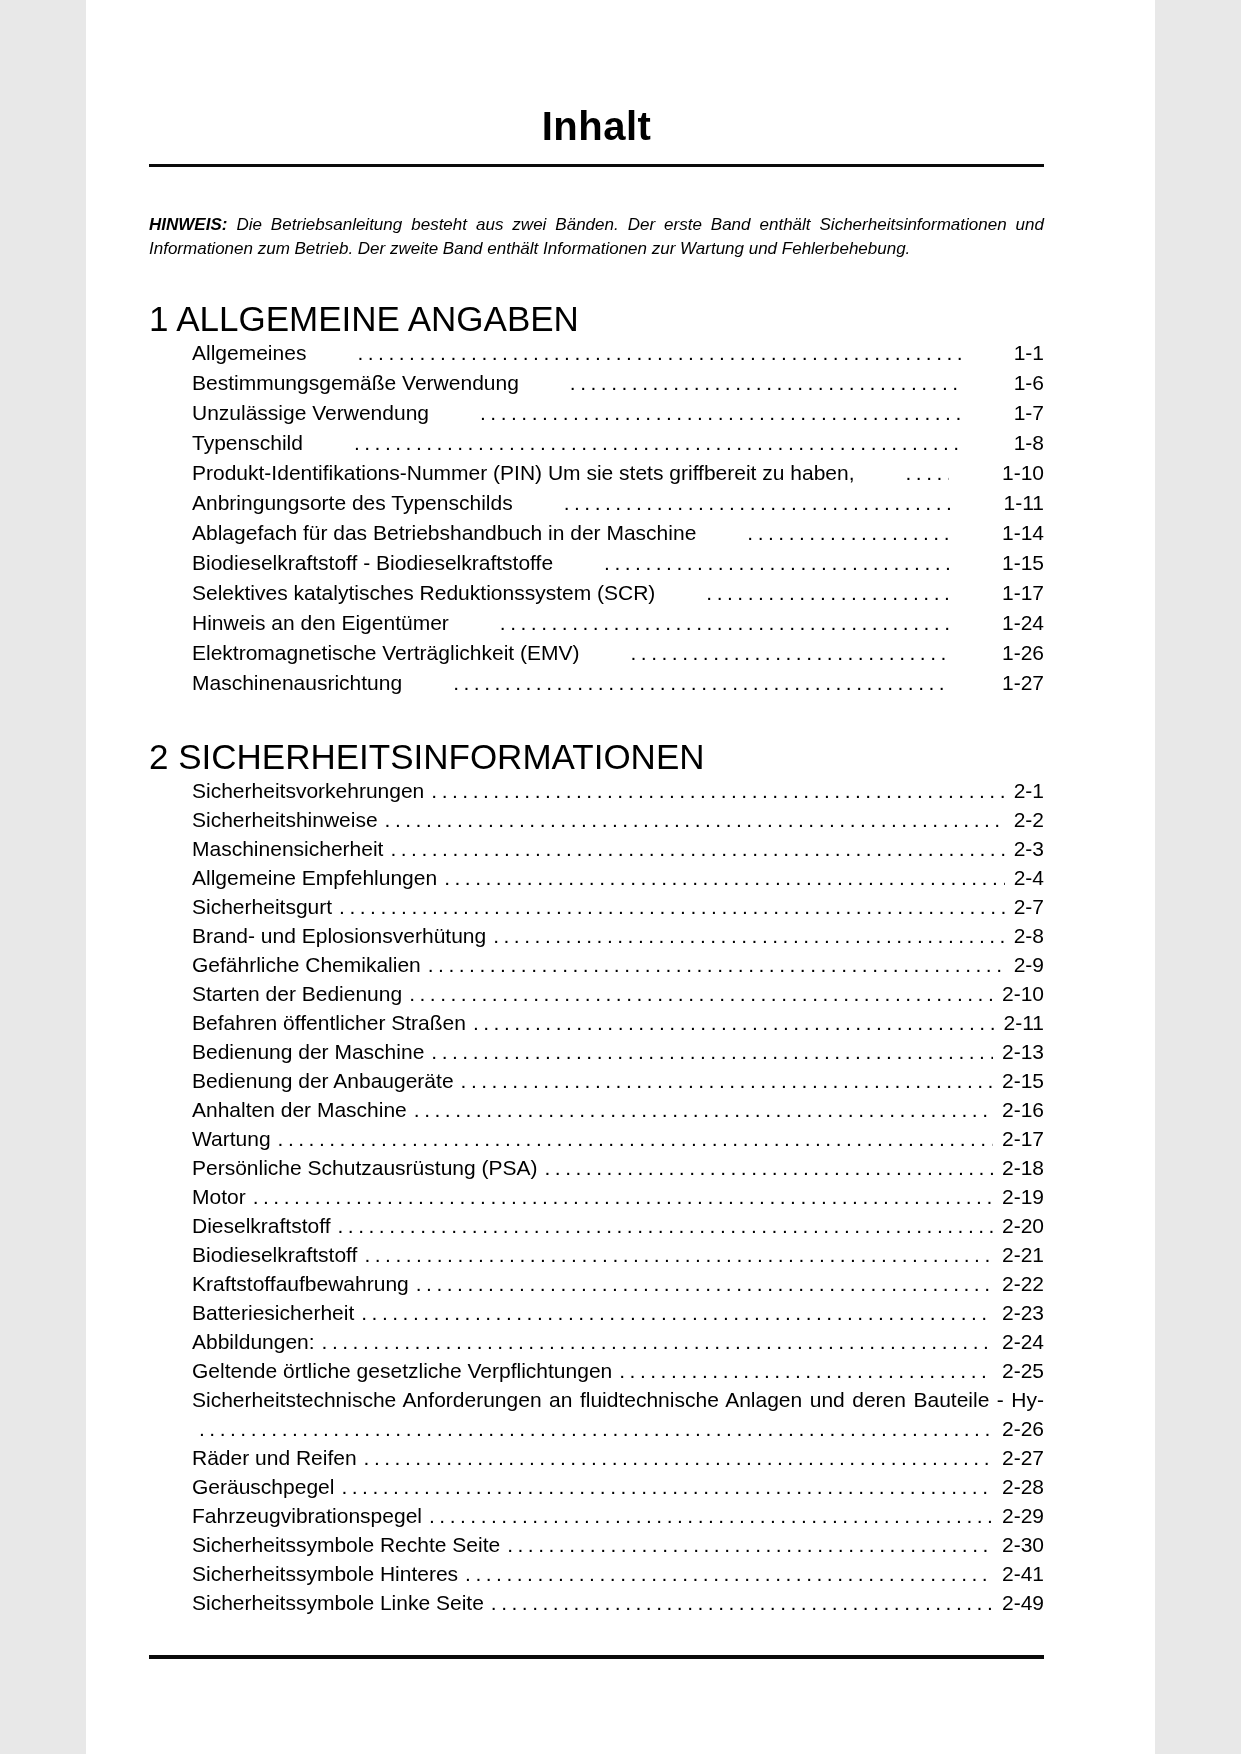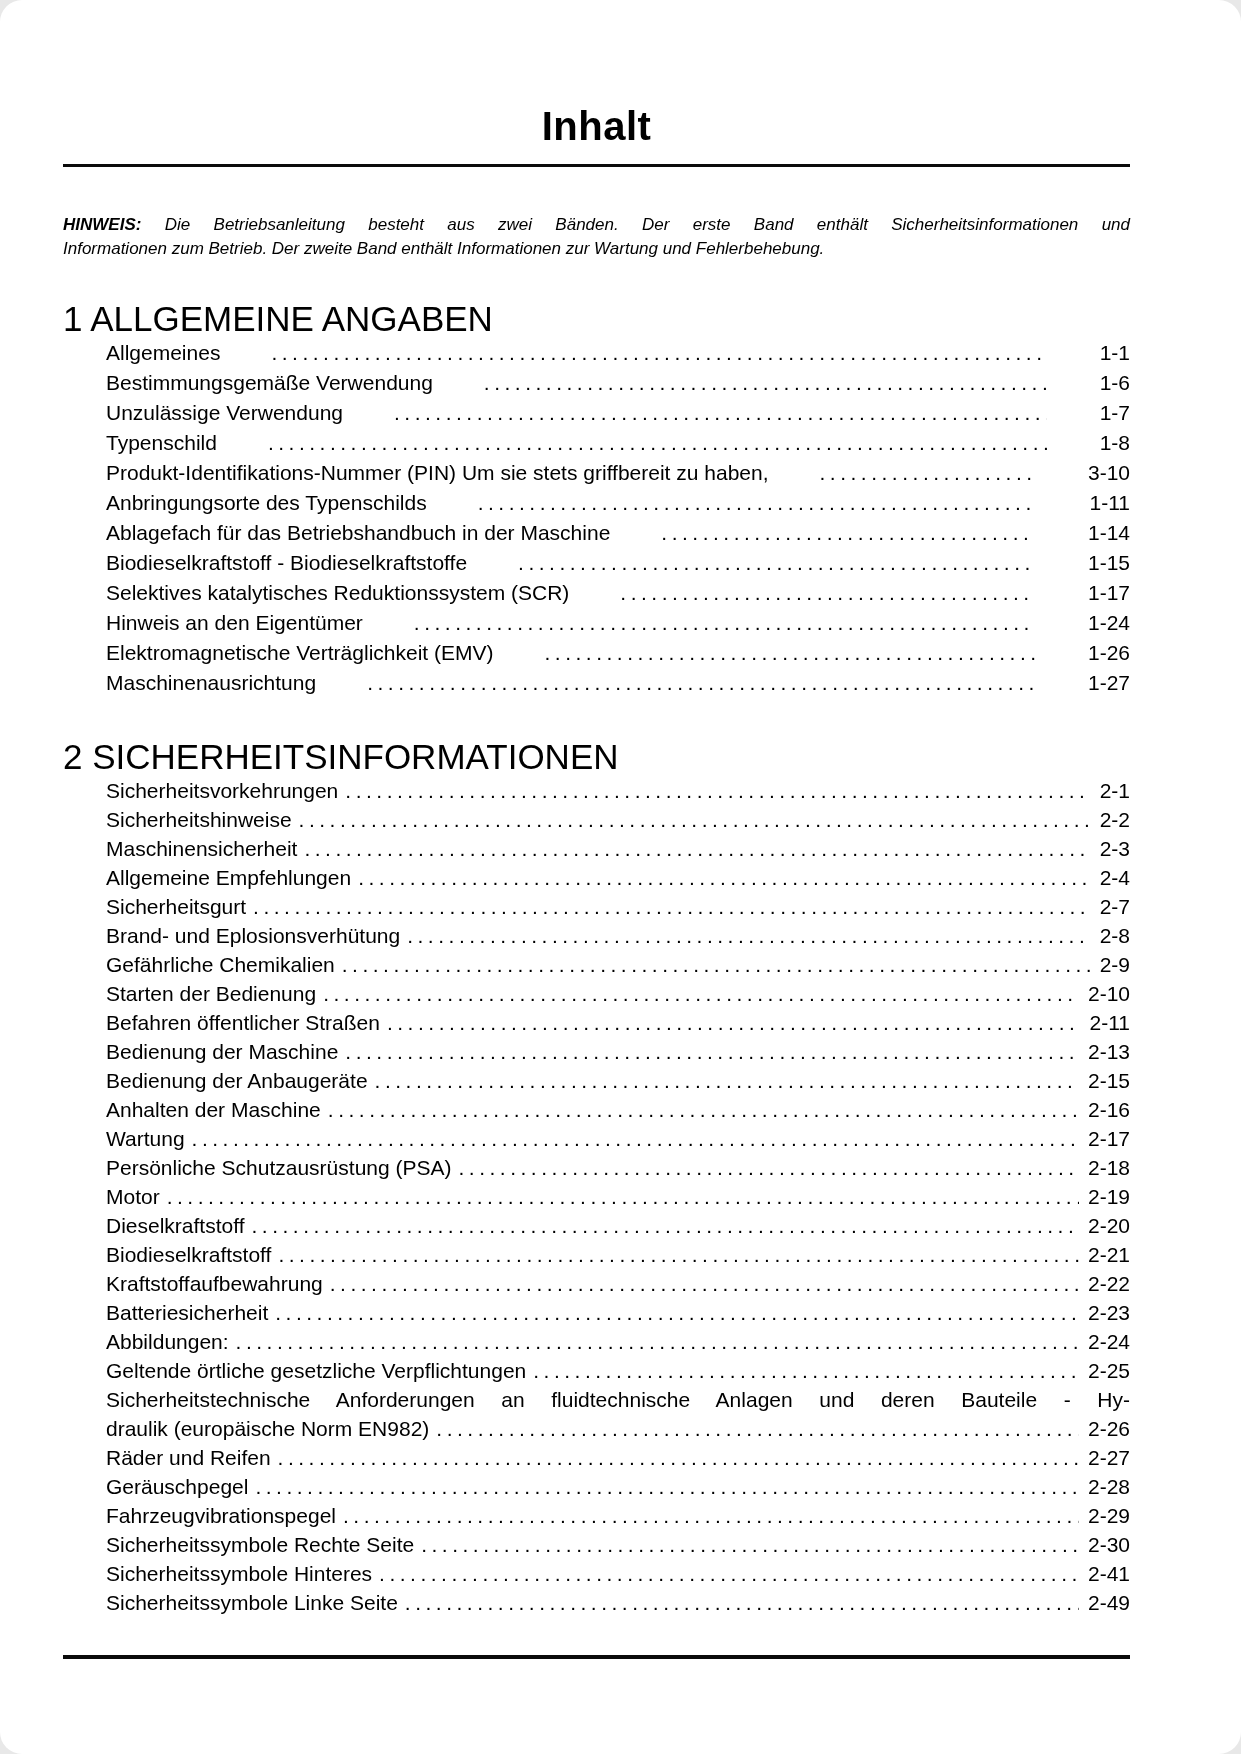--- a/index.html
+++ b/index.html
@@ -1,25 +1,24 @@
 <!DOCTYPE html>
 <html><head>
 <meta charset="utf-8">
 <style>
   html,body { margin:0; padding:0; background:#e8e8e8; }
   .page {
     position: relative;
-    width: 1241px;
+    width: 1069px;
     height: 1754px;
     margin: 0 auto;
     background: #ffffff;
     font-family: "Liberation Sans", "DejaVu Sans", sans-serif;
     color: #000;
     overflow: hidden;
-    border-radius: 22px;
   }
   .content {
     position: absolute;
     left: 63px;
     right: 111px;
     top: 0;
   }
   .title {
     margin: 0;
     padding-top: 106px;
@@ -121,21 +120,21 @@
               <span class="pagenum">1-7</span>
             </div>
             <div class="toc-entry">
               <span class="label">Typenschild</span>
               <span class="leader">............................................................................................................................................................................................................................</span>
               <span class="pagenum">1-8</span>
             </div>
             <div class="toc-entry">
               <span class="label">Produkt-Identifikations-Nummer (PIN) Um sie stets griffbereit zu haben,</span>
               <span class="leader">............................................................................................................................................................................................................................</span>
-              <span class="pagenum">3-10</span>
+              <span class="pagenum">1-10</span>
             </div>
             <div class="toc-entry">
               <span class="label">Anbringungsorte des Typenschilds</span>
               <span class="leader">............................................................................................................................................................................................................................</span>
               <span class="pagenum">1-11</span>
             </div>
             <div class="toc-entry">
               <span class="label">Ablagefach für das Betriebshandbuch in der Maschine</span>
               <span class="leader">............................................................................................................................................................................................................................</span>
               <span class="pagenum">1-14</span>
@@ -270,21 +269,20 @@
               <span class="leader">............................................................................................................................................................................................................................</span>
               <span class="pagenum">2-24</span>
             </div>
             <div class="toc-entry">
               <span class="label">Geltende örtliche gesetzliche Verpflichtungen</span>
               <span class="leader">............................................................................................................................................................................................................................</span>
               <span class="pagenum">2-25</span>
             </div>
             <div class="wrap-line">Sicherheitstechnische Anforderungen an fluidtechnische Anlagen und deren Bauteile - Hy-</div>
             <div class="toc-entry">
-              <span class="label">draulik (europäische Norm EN982)</span>
               <span class="leader">............................................................................................................................................................................................................................</span>
               <span class="pagenum">2-26</span>
             </div>
             <div class="toc-entry">
               <span class="label">Räder und Reifen</span>
               <span class="leader">............................................................................................................................................................................................................................</span>
               <span class="pagenum">2-27</span>
             </div>
             <div class="toc-entry">
               <span class="label">Geräuschpegel</span>

